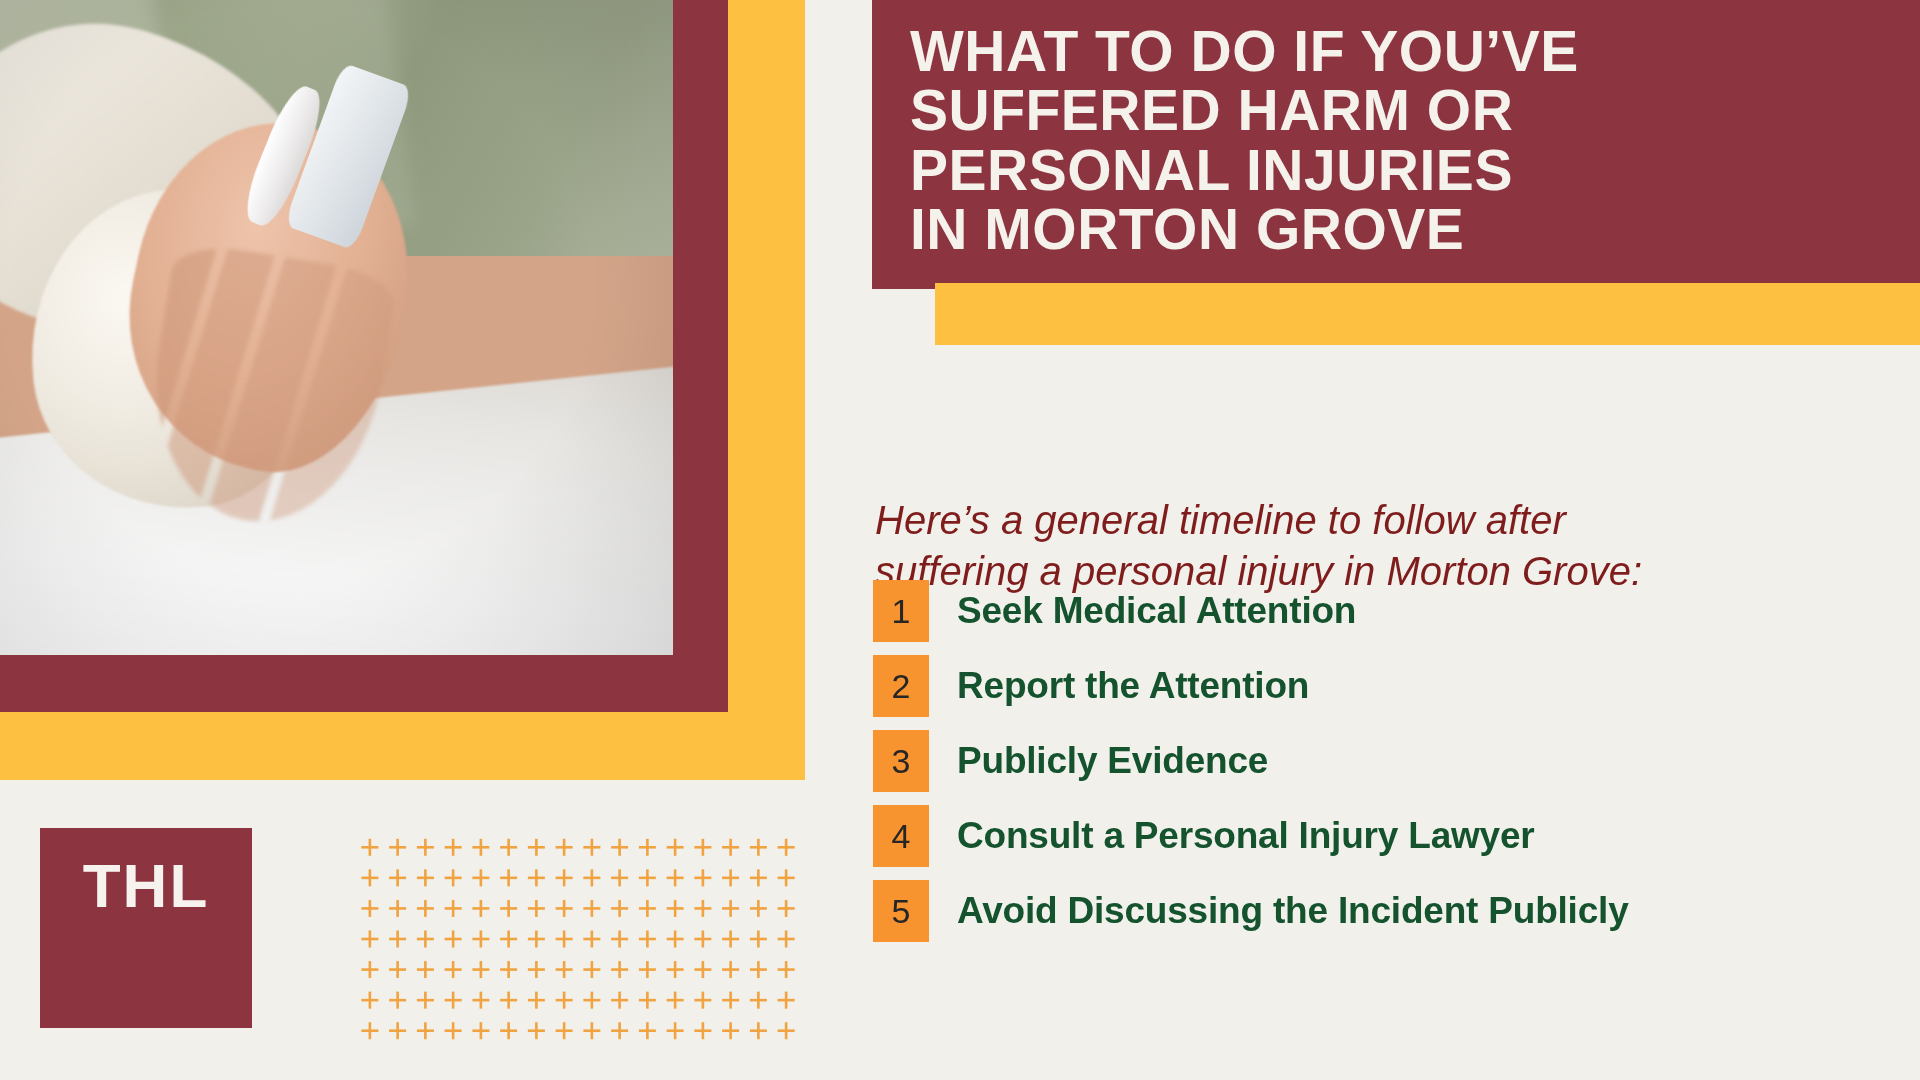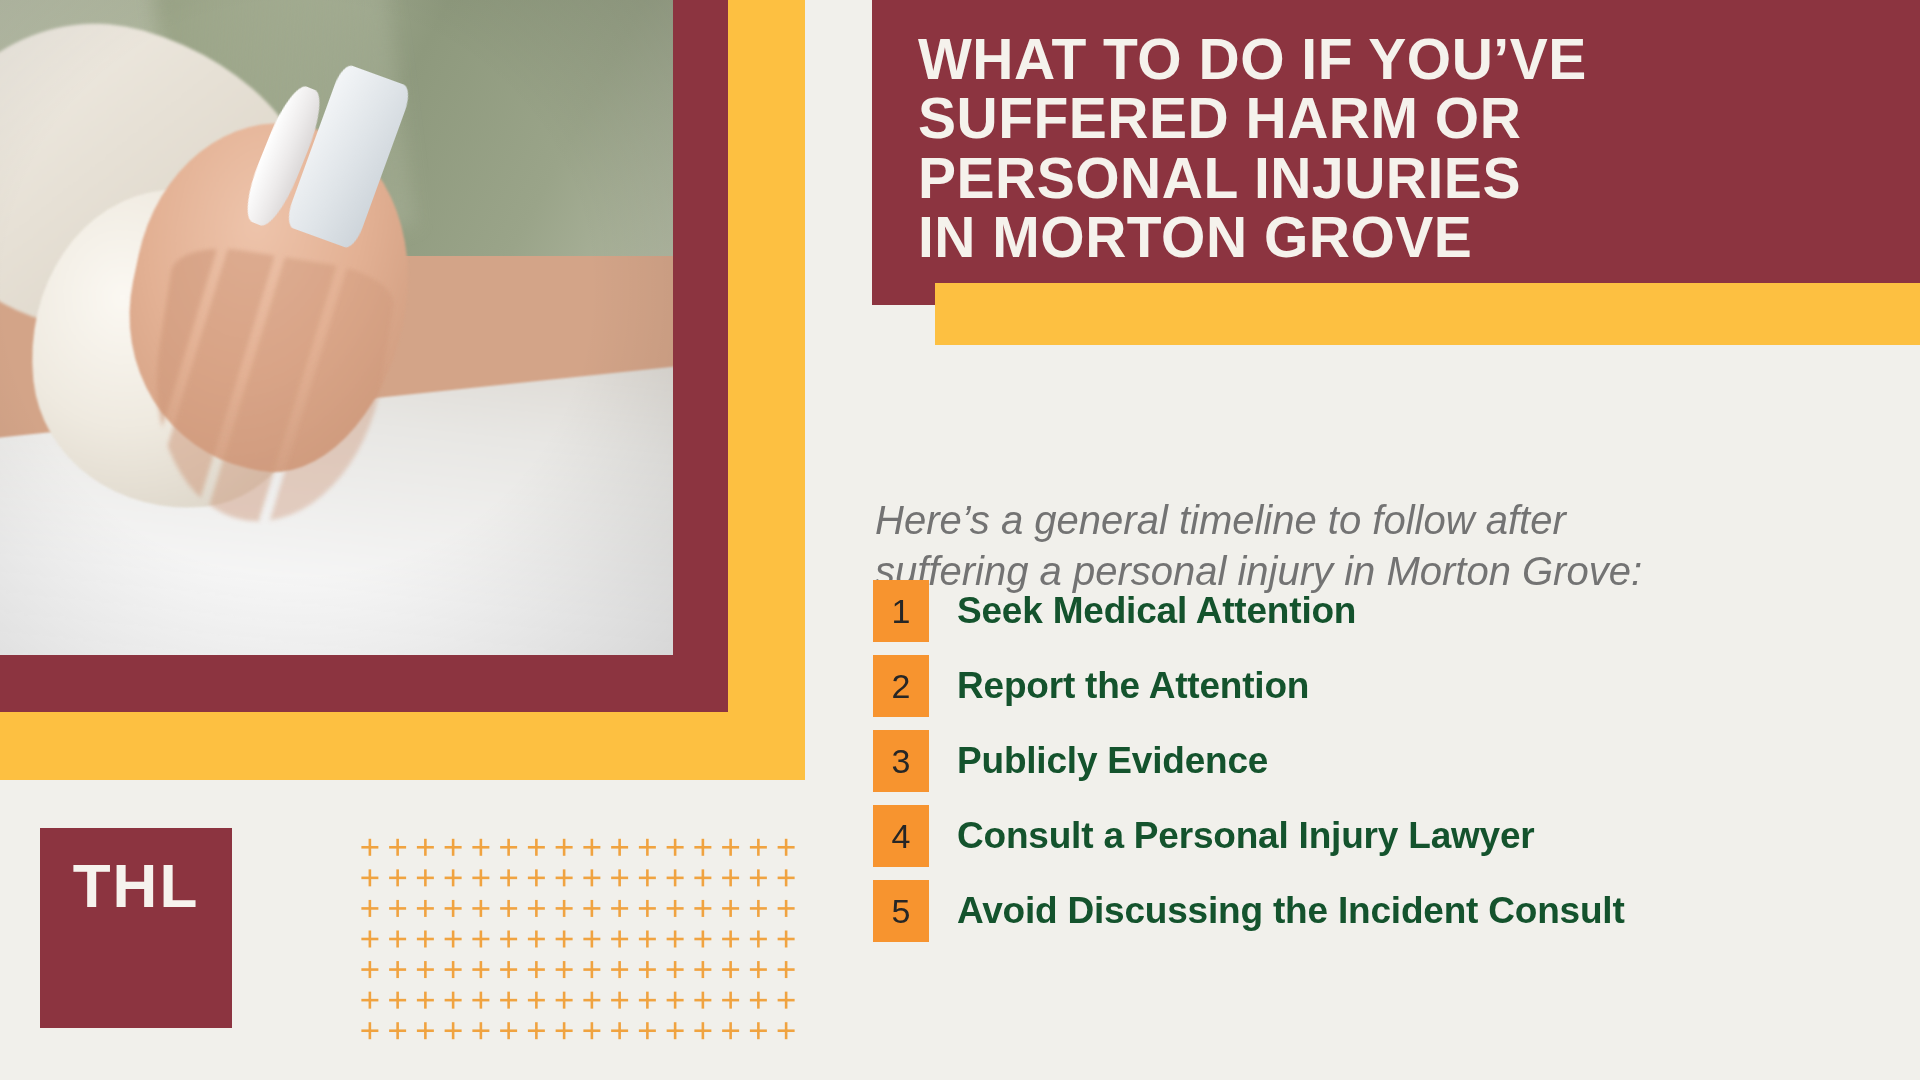--- a/index.html
+++ b/index.html
@@ -171,42 +171,42 @@
     box-sizing: border-box;
   }
   .title-text {
     color: #f5f2ec;
     font-family: "Liberation Sans", sans-serif;
     font-weight: bold;
     font-size: 57px;
     line-height: 1.04;
     letter-spacing: 0.5px;
     white-space: pre-line;
-    margin: 12px;
+    margin: 4px;
   }
   .title-accent {
     position: absolute;
     left: 935px;
     top: 283px;
     width: 1000px;
     height: 62px;
     background: #fdc041;
   }
 
   
   .intro {
     position: absolute;
     left: 875px;
     top: 455px;
     width: 960px;
     font-family: "Liberation Sans", sans-serif;
     font-style: italic;
     font-size: 40px;
     line-height: 1.28;
-    color: #737373;
+    color: #7f1d1d;
     white-space: pre-line;
   }
 
   .steps {
     position: absolute;
     left: 873px;
     top: 580px;
     width: 1030px;
   }
   .step {
@@ -236,21 +236,21 @@
     color: #14532d;
     letter-spacing: -0.2px;
     font-family: "Liberation Sans", sans-serif;
   }
 
   
   .logo-box {
     position: absolute;
     left: 40px;
     top: 828px;
-    width: 192px;
+    width: 212px;
     height: 200px;
     background: #8c3440;
   }
   .logo-text {
     position: absolute;
     left: 0;
     right: 0;
     top: 22px;
     text-align: center;
     color: #f6f3ee;
@@ -314,21 +314,21 @@
     <div class="step">
       <div class="step-num">3</div>
       <div class="step-label">Publicly Evidence</div>
     </div>
     <div class="step">
       <div class="step-num">4</div>
       <div class="step-label">Consult a Personal Injury Lawyer</div>
     </div>
     <div class="step">
       <div class="step-num">5</div>
-      <div class="step-label">Avoid Discussing the Incident Consult</div>
+      <div class="step-label">Avoid Discussing the Incident Publicly</div>
     </div>
   </div>
 
   <div class="logo-box">
     <div class="logo-text">THL</div>
   </div>
 
   <div class="plus-grid">
     <svg id="plus-svg" width="444" height="214" viewBox="0 0 444 214">
         <rect x="5.375" y="13.985714285714286" width="17" height="2.6" fill="#f0a340"></rect>

